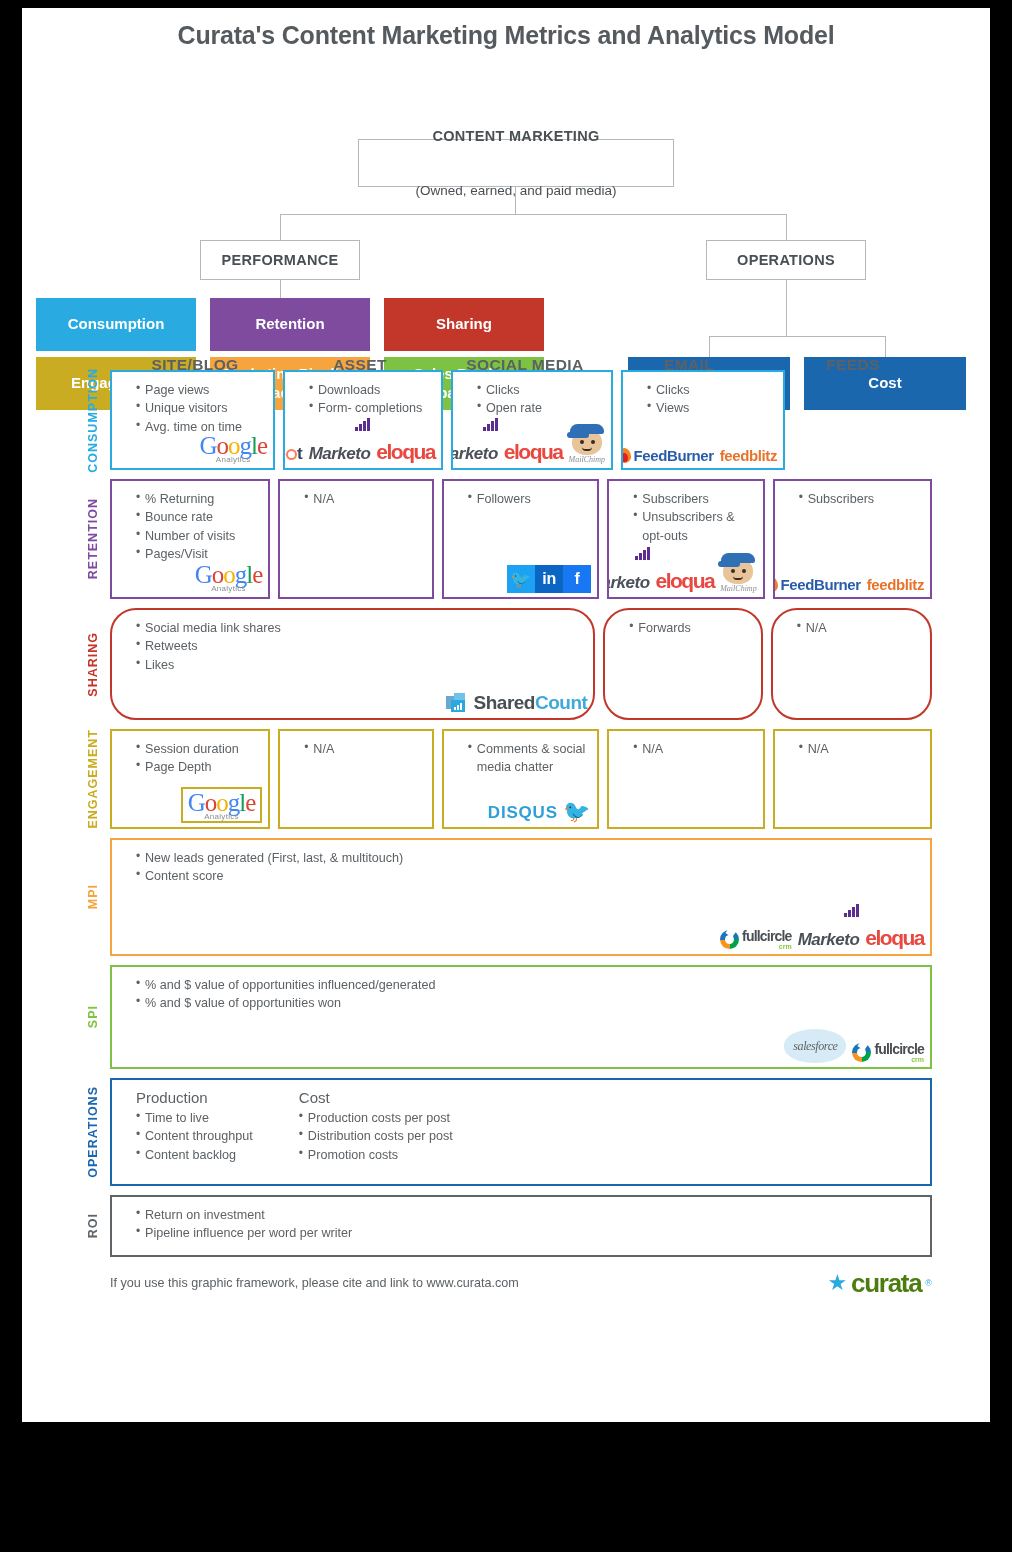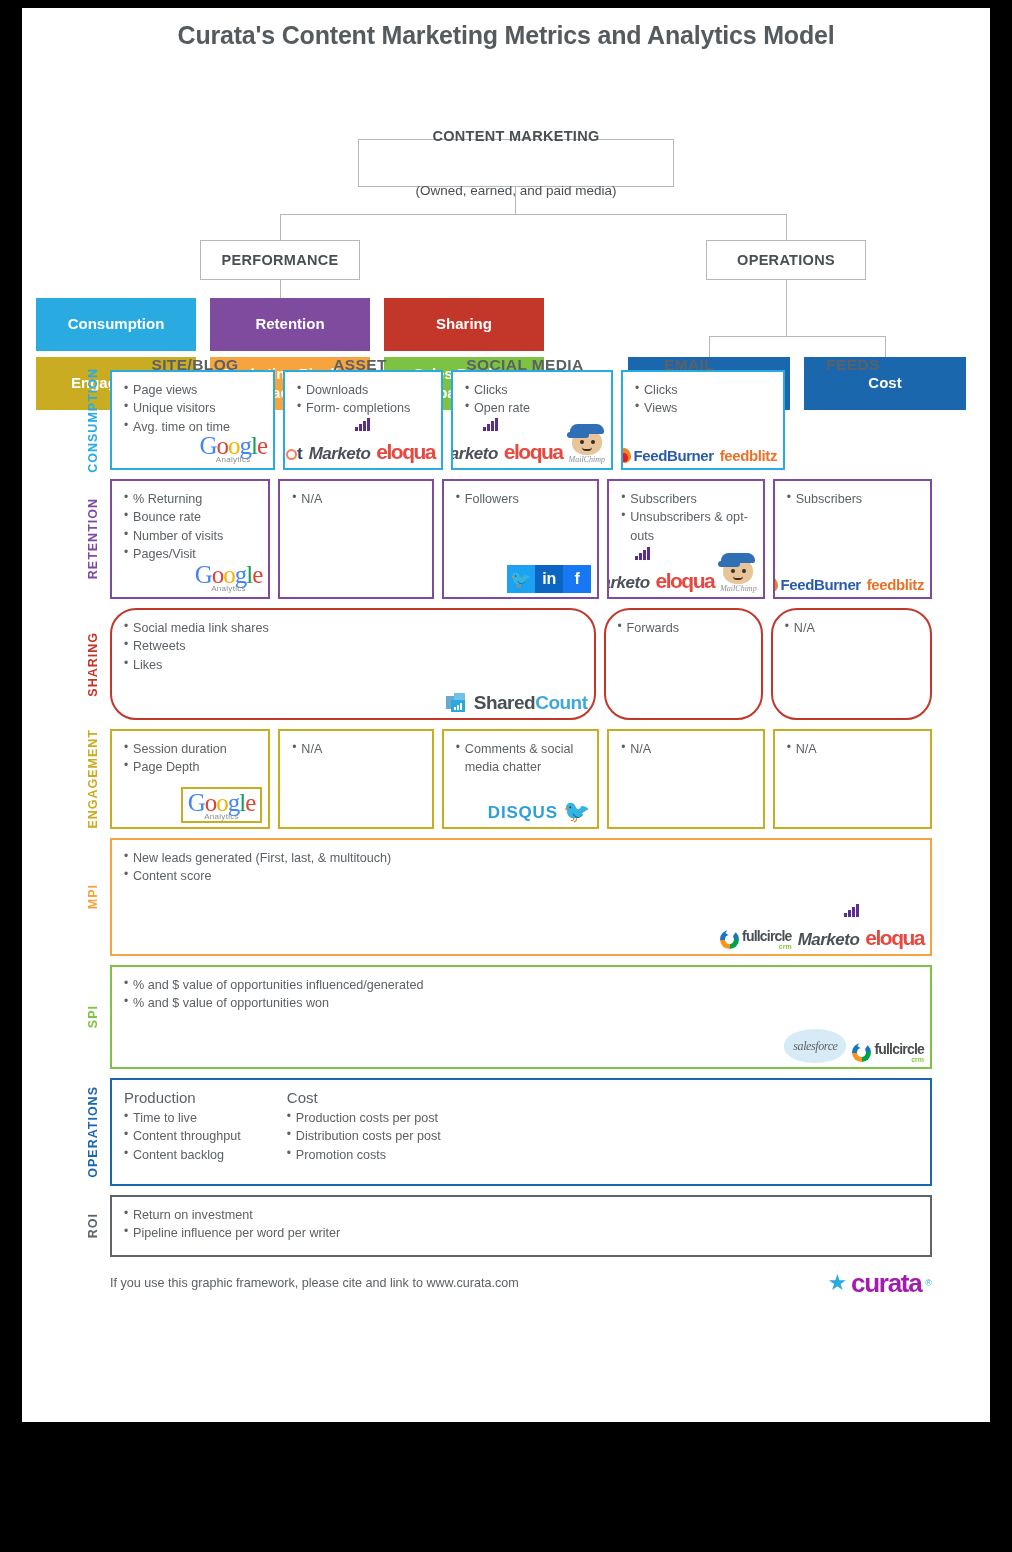--- a/index.html
+++ b/index.html
@@ -98,21 +98,21 @@
   .rowlabel span {
     writing-mode: vertical-rl;
     transform: rotate(180deg);
     font-size: 12.5px; font-weight: bold; letter-spacing: 1px;
     white-space: nowrap;
   }
   .cell {
     border: 2px solid #999;
     background: #fff;
     position: relative;
-    padding: 9px 8px 4px 12px;
+    padding: 9px 8px 4px 24px;
     overflow: hidden;
   }
   .cell ul { list-style: none; }
   .cell li {
     font-size: 12.6px; color: #5c6165;
     line-height: 1.45; position: relative; padding-left: 9px;
   }
   .cell li:before {
     content: "•"; position: absolute; left: 0; top: -1px; font-size: 12px;
   }
@@ -254,21 +254,21 @@
   .fc-sub { font-size:7px; color:#8DC63F; font-weight:bold; text-align:right; line-height:1; }
 
   .lg-salesforce { display:flex; align-items:center; justify-content:center;
                    width:62px; height:34px; border-radius:50%/46%;
                    background:#d7ebf7; }
   .sf-txt { font-family:"Liberation Serif", serif; font-style:italic; font-size:12px;
             color:#5d6366; letter-spacing:-0.4px; }
 
   .lg-curata { display:flex; align-items:center; gap:4px; }
   .cu-star { color:#29ABE2; font-size:22px; line-height:1; }
-  .cu-txt { font-size:26px; font-weight:bold; color:#a21caf; letter-spacing:-1.3px; }
+  .cu-txt { font-size:26px; font-weight:bold; color:#4d7c0f; letter-spacing:-1.3px; }
   .cu-tm { font-size:9px; color:#29ABE2; vertical-align:super; }
 </style>
 </head>
 <body>
 
 <div id="page">
  <div id="canvas">
 
   <div class="title">Curata's Content Marketing Metrics and Analytics Model</div>
 

